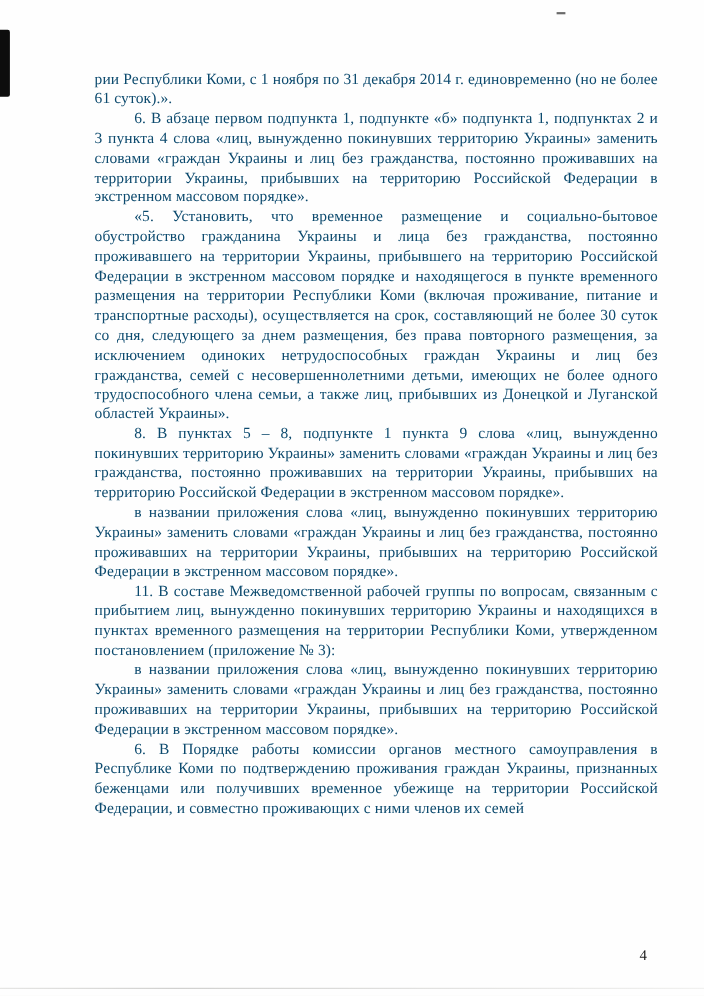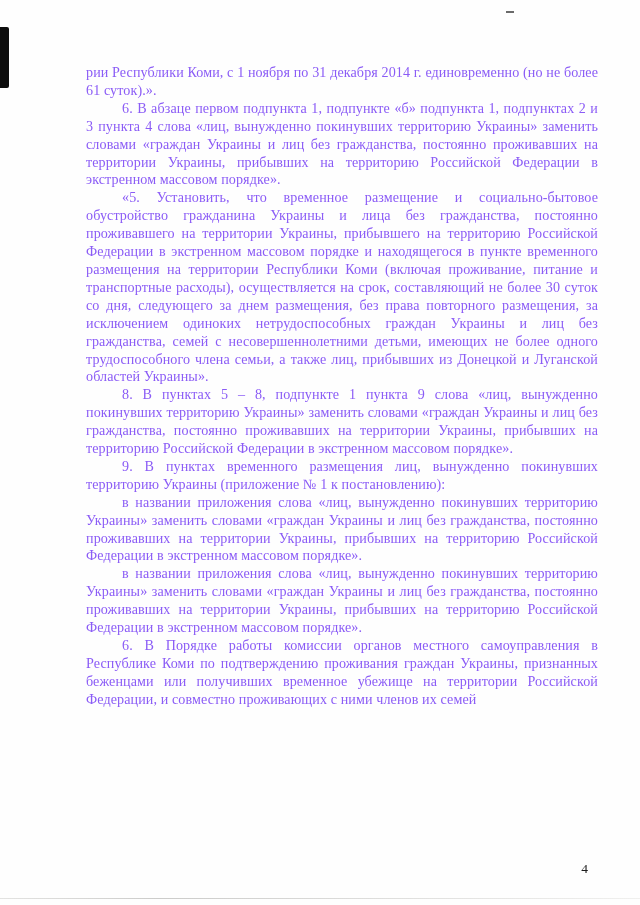--- a/index.html
+++ b/index.html
@@ -17,21 +17,21 @@
   .page {
     position: absolute;
     inset: 0;
     background: #fefefe;
   }
   .content {
     position: absolute;
     left: 86px;
     top: 64px;
     width: 512px;
-    color: #8b5cf6;
+    color: #0c4a6e;
     font-size: 14.1px;
     line-height: 17.9px;
     text-align: justify;
     letter-spacing: 0.1px;
   }
   .content p {
     margin: 0;
     padding: 0;
   }
   .content p.ind {
@@ -78,21 +78,21 @@
 
   <div class="artifact-left-bar"></div>
   <div class="artifact-top-dash"></div>
   <div class="artifact-bottom-line"></div>
 
   <div class="content">
     <p>рии Республики Коми,  с 1 ноября по 31 декабря 2014 г. единовременно (но не более 61 суток).».</p>
     <p class="ind">6. В абзаце первом подпункта 1, подпункте «б» подпункта 1, подпунктах 2 и 3 пункта 4 слова «лиц, вынужденно покинувших территорию Украины» заменить словами «граждан Украины и лиц без гражданства, постоянно проживавших на территории Украины, прибывших на территорию Российской Федерации в экстренном массовом порядке».</p>
     <p class="ind">«5. Установить, что временное размещение и социально-бытовое обустройство гражданина Украины и лица без гражданства, постоянно проживавшего на территории Украины, прибывшего на территорию Российской Федерации в экстренном массовом порядке и находящегося в пункте временного размещения на территории Республики Коми (включая проживание, питание и транспортные расходы), осуществляется на срок, составляющий не более 30 суток со дня, следующего за днем размещения, без права повторного размещения, за исключением одиноких нетрудоспособных граждан Украины и лиц без гражданства, семей с несовершеннолетними детьми, имеющих не более одного трудоспособного члена семьи, а также лиц, прибывших из Донецкой и Луганской областей Украины».</p>
     <p class="ind">8. В пунктах 5 – 8, подпункте 1 пункта 9 слова «лиц, вынужденно покинувших территорию Украины» заменить словами «граждан Украины и лиц без гражданства, постоянно проживавших на территории Украины, прибывших на территорию Российской Федерации в экстренном массовом порядке».</p>
-    <p class="ind">9. В пунктах временного размещения лиц, вынужденно покинувших территорию Украины (приложение № 1 к постановлению):</p>
     <p class="ind">в названии приложения слова «лиц, вынужденно покинувших территорию Украины» заменить словами «граждан Украины и лиц без гражданства, постоянно проживавших на территории Украины, прибывших на территорию Российской Федерации в экстренном массовом порядке».</p>
+    <p class="ind">11. В составе Межведомственной рабочей группы по вопросам, связанным с прибытием лиц, вынужденно покинувших территорию Украины и находящихся в пунктах временного размещения на территории Республики Коми, утвержденном постановлением (приложение № 3):</p>
     <p class="ind">в названии приложения слова «лиц, вынужденно покинувших территорию Украины» заменить словами «граждан Украины и лиц без гражданства, постоянно проживавших на территории Украины, прибывших на территорию Российской Федерации в экстренном массовом порядке».</p>
     <p class="ind">6. В Порядке работы комиссии органов местного самоуправления в Республике Коми по подтверждению проживания граждан Украины, признанных беженцами или получивших временное убежище на территории Российской Федерации, и совместно проживающих с ними членов их семей</p>
   </div>
 
   <div class="page-number">4</div>
 
 </div>
 
 </body></html>

